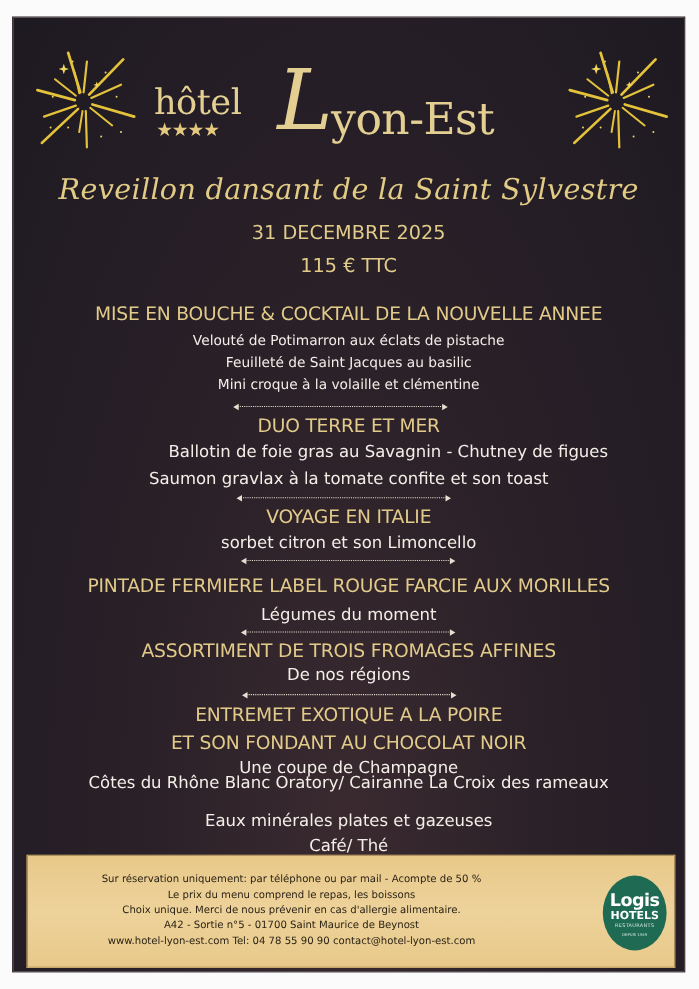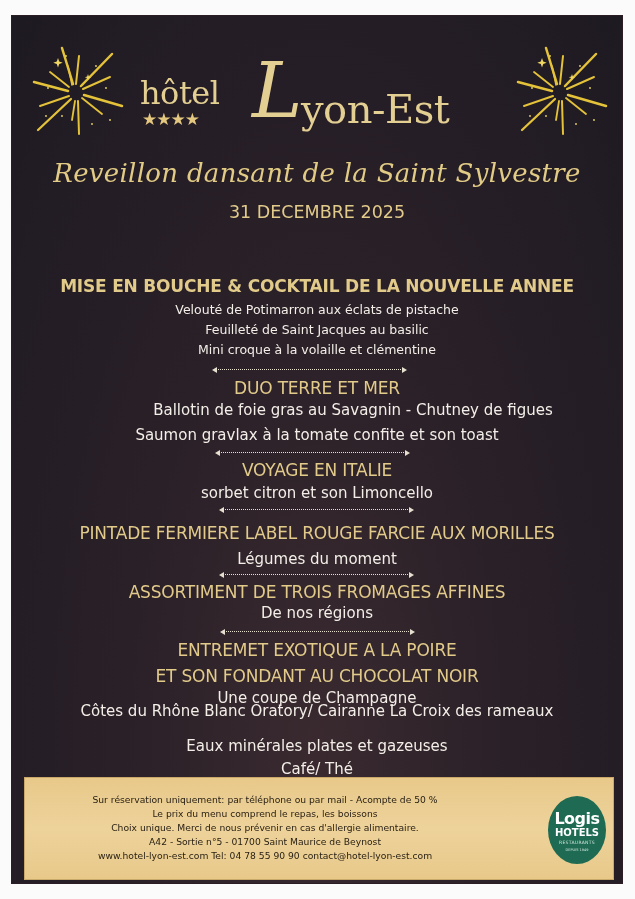--- a/index.html
+++ b/index.html
@@ -159,23 +159,24 @@
   <div>
     <span class="logo-hotel">hôtel</span>
     <span class="logo-stars">★★★★</span>
     <span class="logo-L">L</span>
     <span class="logo-name">yon-Est</span>
   </div>
 
   <div class="subtitle">Reveillon dansant de la Saint Sylvestre</div>
 
   <div class="center-line gold" style="top:186px; font-size:17.5px;">31 DECEMBRE 2025</div>
-
-  <div>
-    <div class="center-line gold head" style="top:260px;font-weight:bold;">MISE EN BOUCHE &amp; COCKTAIL DE LA NOUVELLE ANNEE</div>
+  <div class="center-line gold" style="top:216px; font-size:17.5px;">115 € TTC</div>
+
+  <div>
+    <div class="center-line gold head" style="top:260px;">MISE EN BOUCHE &amp; COCKTAIL DE LA NOUVELLE ANNEE</div>
     <div class="center-line white item-s" style="top:286px;">Velouté de Potimarron aux éclats de pistache</div>
     <div class="center-line white item-s" style="top:306px;">Feuilleté de Saint Jacques au basilic</div>
     <div class="center-line white item-s" style="top:326px;">Mini croque à la volaille et clémentine</div>
   </div>
   <div class="sep" style="left:200px; width:195px; top:350px;">
     <span class="tip-l"></span>
       <span class="dots"></span>
       <span class="tip-r"></span>
   </div>
 

